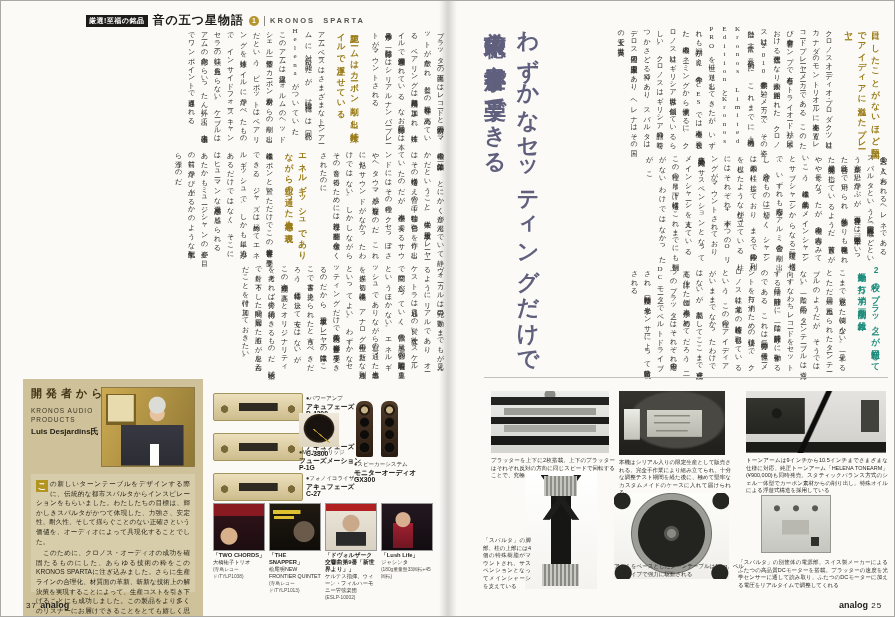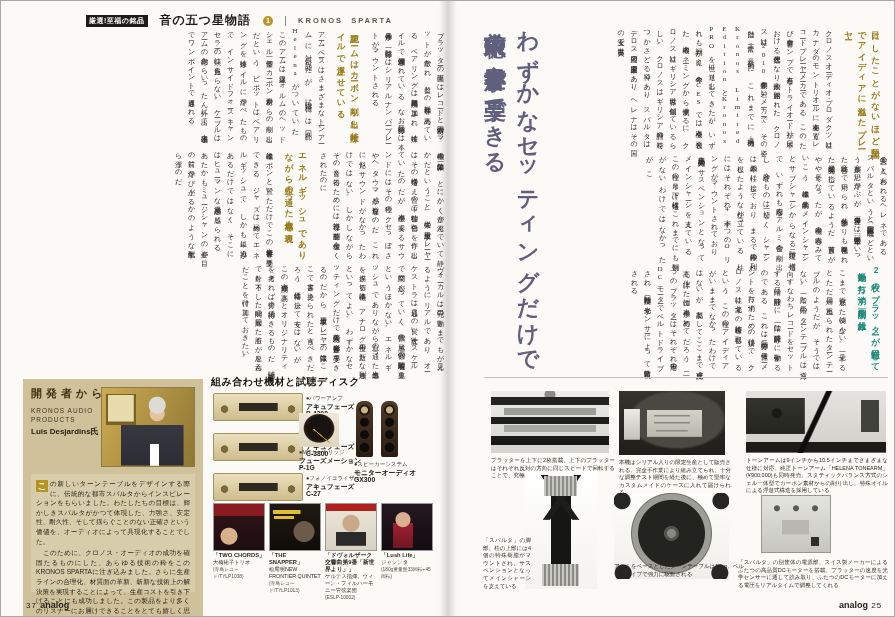--- a/index.html
+++ b/index.html
@@ -2,21 +2,21 @@
 <html><head>
 <meta charset="utf-8">
 <style>
   html,body{margin:0;padding:0;background:#8f8e8a;}
   .spread{position:relative;width:895px;height:617px;background:#fbfaf6;overflow:hidden;
           border:1px solid #a9a8a4;box-sizing:border-box;
           font-family:"Liberation Sans","DejaVu Sans",sans-serif;color:#2b2a26;}
   .gutter{position:absolute;left:438px;top:0;width:18px;height:617px;
           background:linear-gradient(to right,rgba(0,0,0,0),rgba(0,0,0,0.15) 50%,rgba(0,0,0,0));}
   
-  .hdr{position:absolute;left:85px;top:11px;display:flex;align-items:center;gap:12px;}
+  .hdr{position:absolute;left:85px;top:11px;display:flex;align-items:center;gap:5px;}
   .chip{background:#1c1b18;color:#fff;font-size:7px;font-weight:bold;padding:1px 3px;letter-spacing:0.5px;}
   .htitle{font-family:"Liberation Serif","DejaVu Serif",serif;font-weight:bold;font-size:12px;color:#1d1c18;letter-spacing:1px;}
   .badge{display:inline-block;width:10px;height:10px;border-radius:50%;background:#b5952c;color:#fff;
          font-size:7px;line-height:10px;text-align:center;font-weight:bold;}
   .hsep{width:1px;height:10px;background:#8b8a86;}
   .hbrand{font-size:7.5px;letter-spacing:2px;color:#55544f;font-weight:bold;}
   
   .vband{position:absolute;writing-mode:vertical-rl;text-orientation:upright;
          font-family:"Liberation Serif","DejaVu Serif",serif;font-size:7px;line-height:13px;
          letter-spacing:0.4px;color:#2f2d29;text-align:justify;}
@@ -200,21 +200,20 @@
       <span class="dropcap">こ</span><span>の新しいターンテーブルをデザインする際に、伝統的な都市スパルタからインスピレーションをもらいました。わたしたちの目標は、輝かしきスパルタがかつて体現した、力強さ、安定性、耐久性、そして揺らぐことのない正確さという価値を、オーディオによって具現化することでした。</span>
       <p>このために、クロノス・オーディオの成功を確固たるものにした、あらゆる技術の粋をこのKRONOS SPARTAに注ぎ込みました。さらに生産ラインの合理化、材質面の革新、斬新な技術上の解決策を実現することによって、生産コストを引き下げることにも成功しました。この製品をより多くのリスナーにお届けできることをとても嬉しく思います。</p>
     </div>
   </div>
   <div class="folio" style="left:25px;top:599px;">
     <span>37</span>
     <b>analog</b>
   </div>
 
   <div class="eqbox">
-    <div class="eqtitle">組み合わせ機材と試聴ディスク</div>
     <div class="amp" style="top:18px;"></div>
     <div class="eqlabel" style="left:95px;top:20px;">
       <span>●パワーアンプ</span>
       <b>アキュフェーズ</b>
       <b>P-4200</b>
     </div>
     <div class="amp" style="top:58px;"></div>
     <div class="eqlabel" style="left:95px;top:60px;">
       <span>●プリアンプ</span>
       <b>アキュフェーズ</b>

